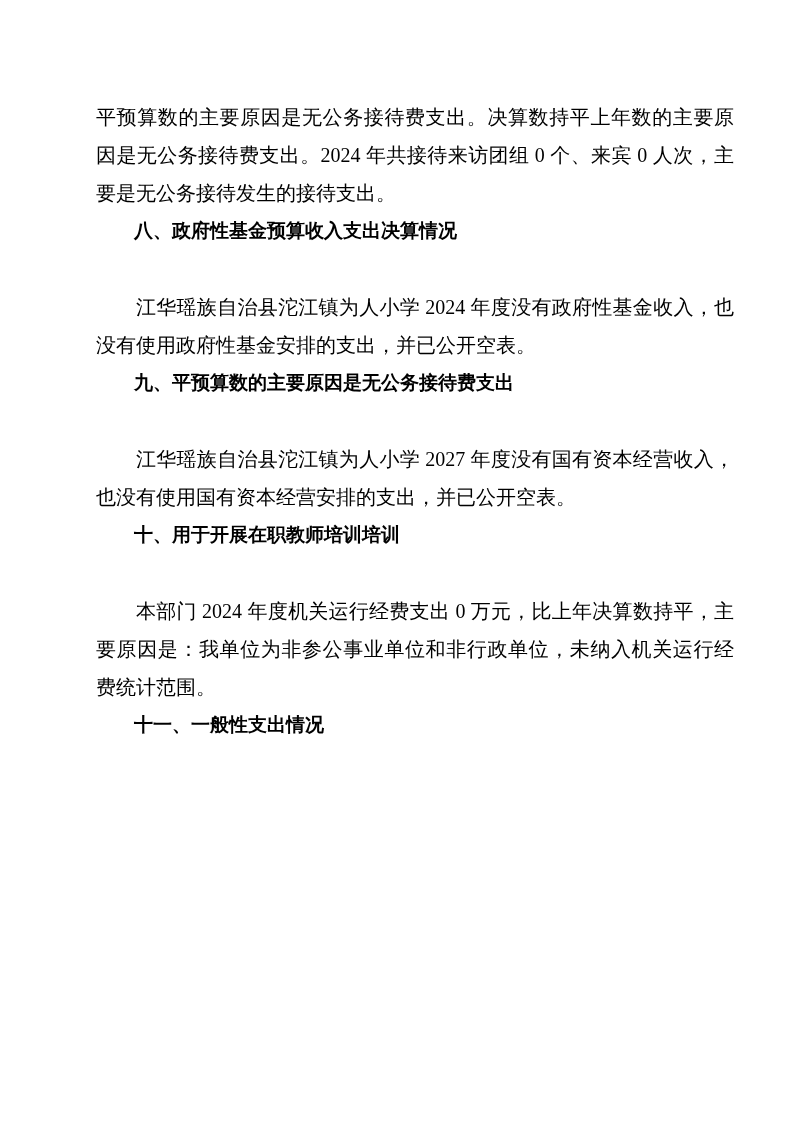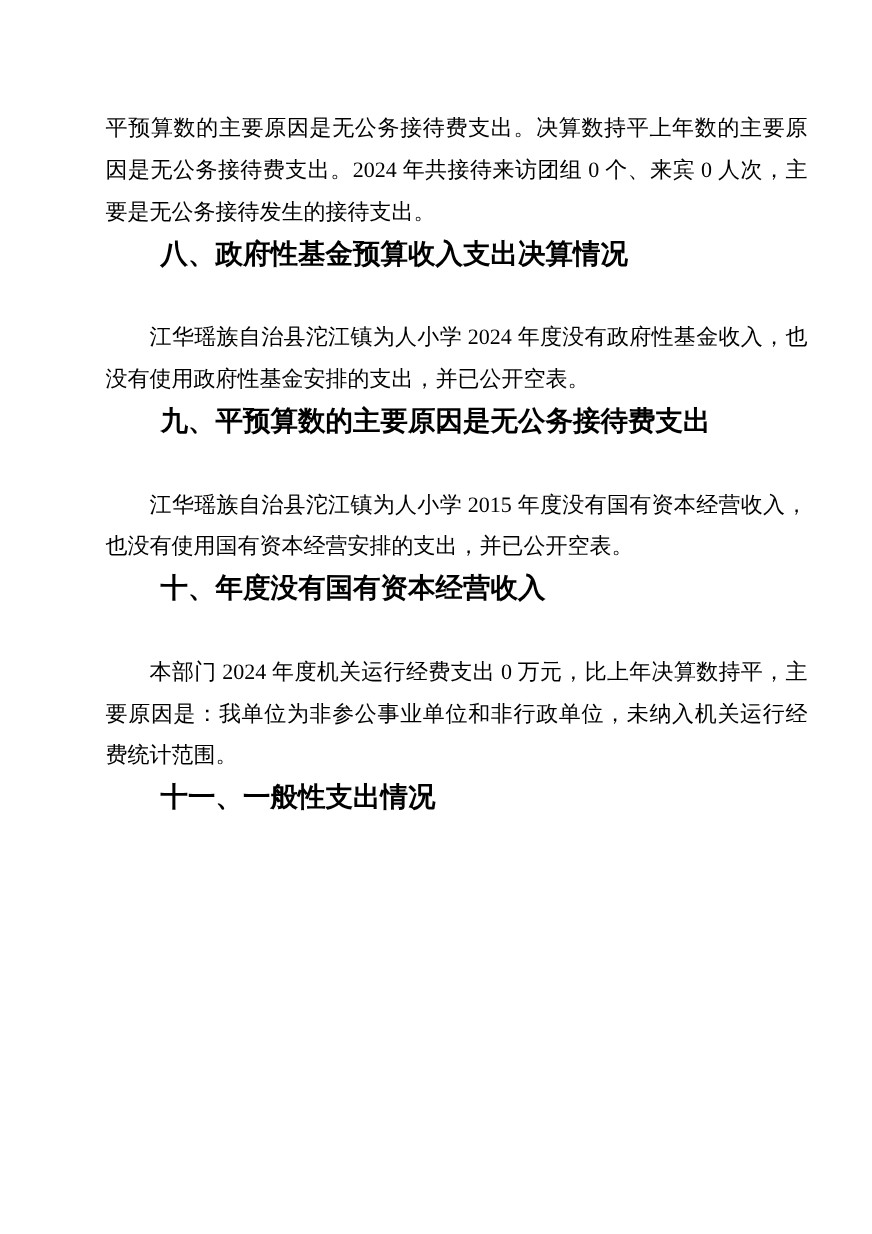--- a/index.html
+++ b/index.html
@@ -30,39 +30,39 @@
     text-indent: 2em;
     margin-top: 38px;
   }
   .paragraph-continuation {
     text-indent: 0;
   }
   .heading {
     font-weight: bold;
     text-indent: 2em;
     font-family: "Liberation Sans", "DejaVu Sans", sans-serif;
-    font-size: 25px;
+    font-size: 19px;
     text-align: left;
   }
 </style>
 </head>
 <body>
 
 <div class="page">
   <p class="block paragraph-continuation">平预算数的主要原因是无公务接待费支出。决算数持平上年数的主要原因是无公务接待费支出。2024 年共接待来访团组 0 个、来宾 0 人次，主要是无公务接待发生的接待支出。</p>
 
   <p class="block heading">八、政府性基金预算收入支出决算情况</p>
 
   <p class="block paragraph">江华瑶族自治县沱江镇为人小学 2024 年度没有政府性基金收入，也没有使用政府性基金安排的支出，并已公开空表。</p>
 
   <p class="block heading">九、平预算数的主要原因是无公务接待费支出</p>
 
-  <p class="block paragraph">江华瑶族自治县沱江镇为人小学 2015 年度没有国有资本经营收入，也没有使用国有资本经营安排的支出，并已公开空表。</p>
+  <p class="block paragraph">江华瑶族自治县沱江镇为人小学 2027 年度没有国有资本经营收入，也没有使用国有资本经营安排的支出，并已公开空表。</p>
 
-  <p class="block heading">十、年度没有国有资本经营收入</p>
+  <p class="block heading">十、用于开展在职教师培训培训</p>
 
   <p class="block paragraph">本部门 2024 年度机关运行经费支出 0 万元，比上年决算数持平，主要原因是：我单位为非参公事业单位和非行政单位，未纳入机关运行经费统计范围。</p>
 
   <p class="block heading">十一、一般性支出情况</p>
 
 
 
 </div>
 
 </body></html>

